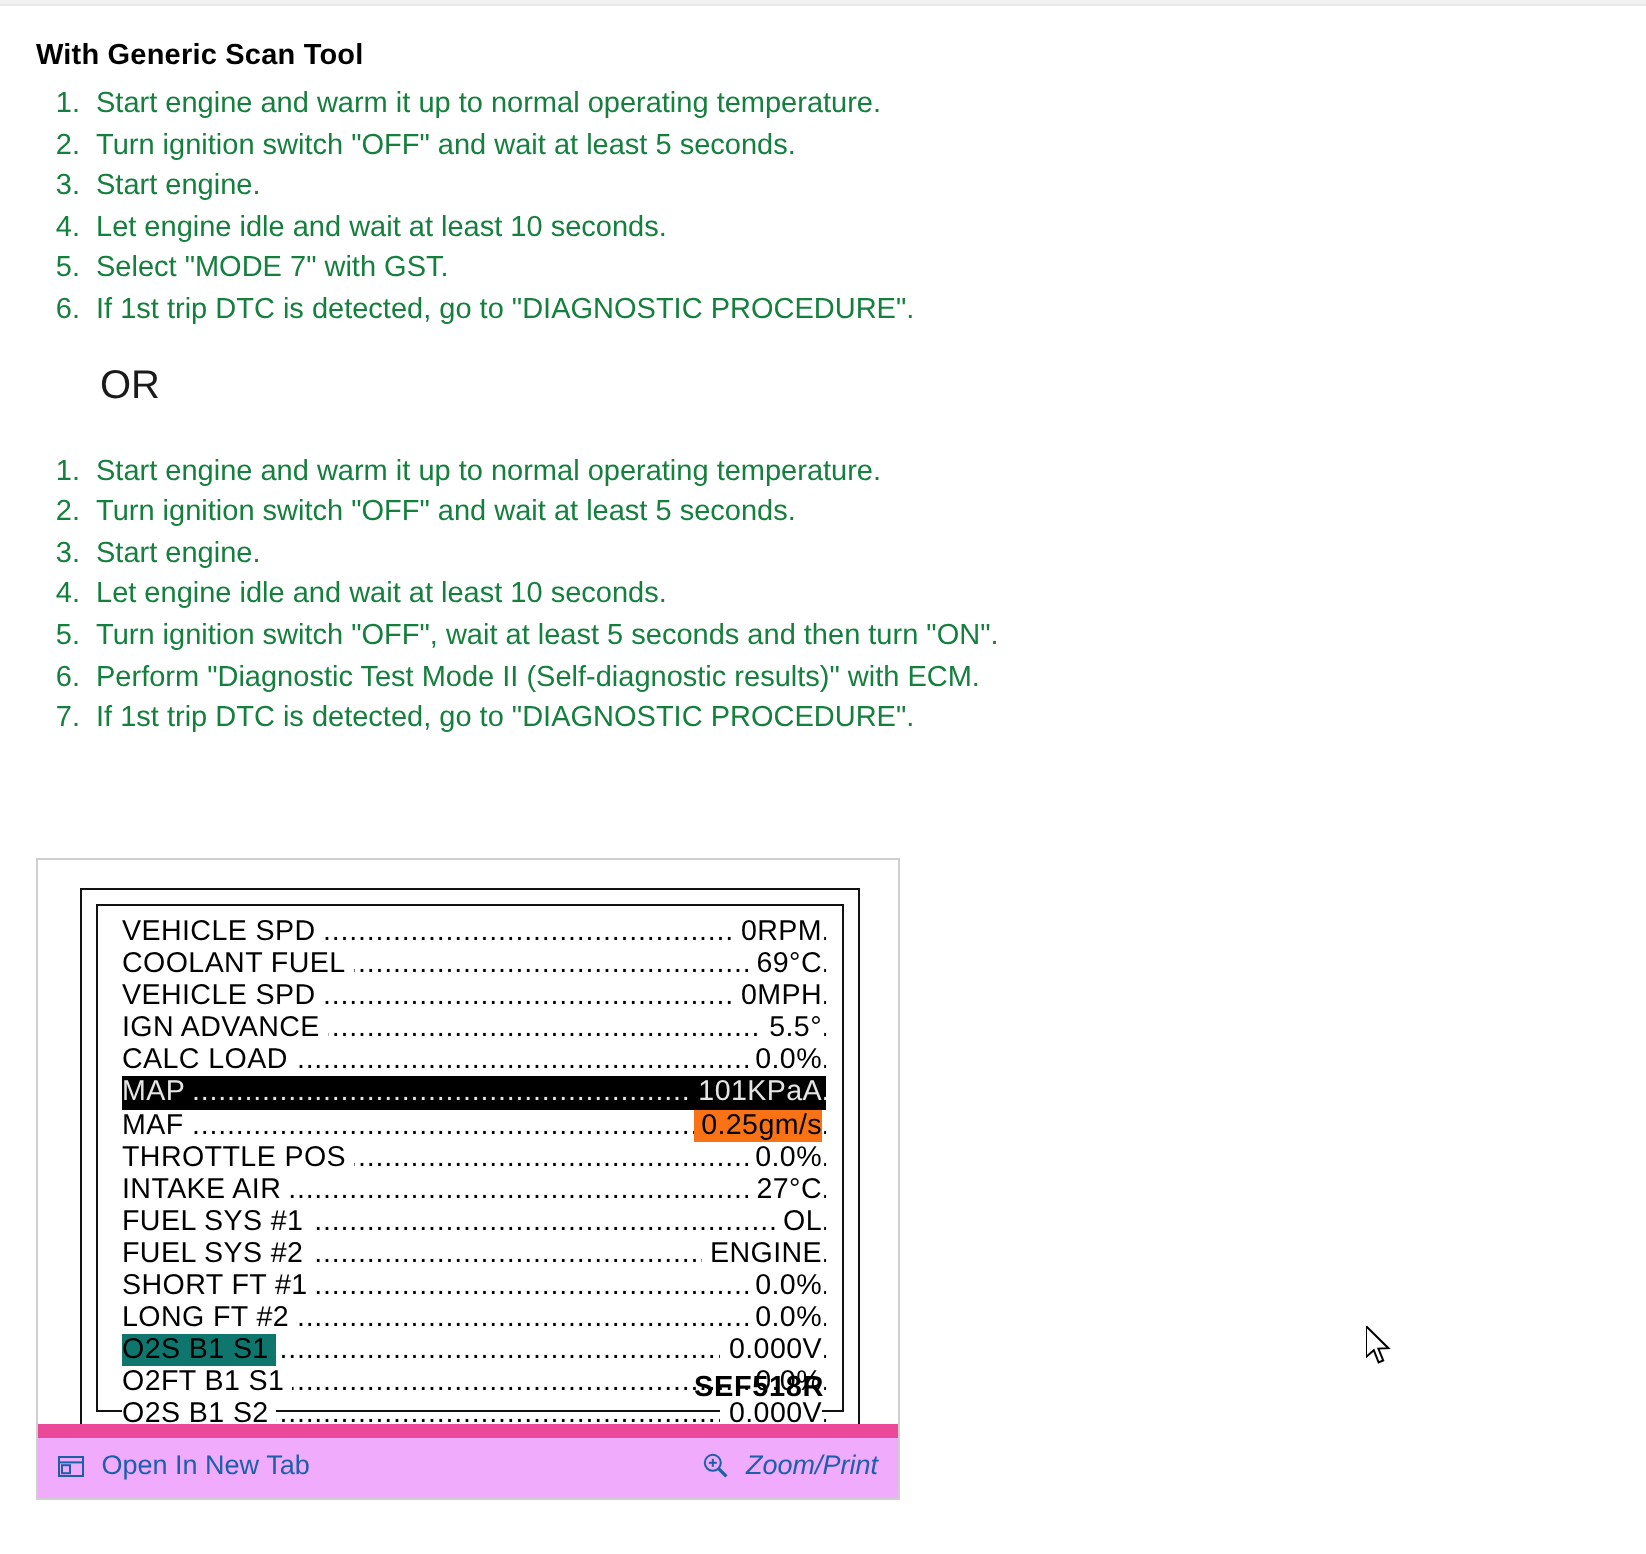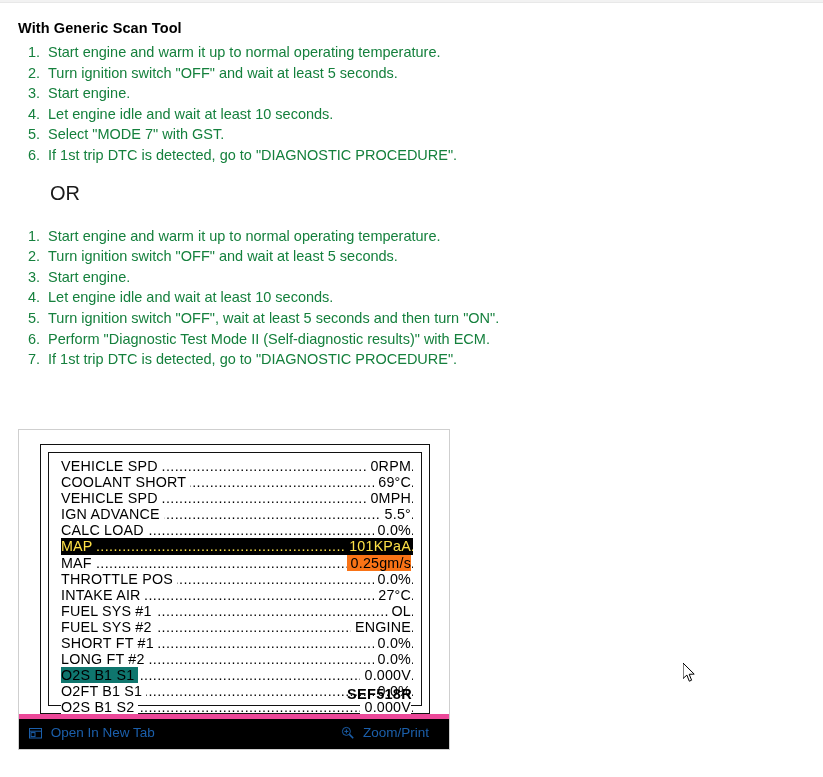--- a/index.html
+++ b/index.html
@@ -133,53 +133,53 @@
     overflow: hidden;
     text-align: left;
     color: #000000;
     letter-spacing: 0.4px;
   }
   .row.hl {
     background: #000000;
     color: #ffffff;
   }
   .row.hl .lbl, .row.hl .val, .row.hl .dots {
-    color: #fde047;
+    color: #e5e5e5;
   }
   .fig-code {
     position: absolute;
     right: 9px;
     bottom: 3px;
     font-size: 14.5px;
     font-weight: bold;
     color: #000000;
     letter-spacing: 0.3px;
   }
   .fig-toolbar {
     position: absolute;
     left: 0;
     right: 0;
     bottom: 0;
     height: 30px;
-    border-top: 5px solid #ec4899;
-    background: #000000;
+    border-top: 7px solid #ec4899;
+    background: #f0abfc;
   }
   .fig-btn {
     position: absolute;
     top: 6px;
     font-size: 13.5px;
     color: #1b5fab;
     cursor: pointer;
     white-space: nowrap;
   }
   .fig-btn .txt {
     text-decoration: none;
   }
   .fig-btn-left { left: 10px; }
-  .fig-btn-right { right: 20px; }
+  .fig-btn-right { right: 10px; font-style: italic; }
   .fig-icon {
     display: inline-block;
     vertical-align: -2px;
     margin-right: 5px;
   }
   .cursor {
     position: absolute;
     left: 683px;
     top: 663px;
     width: 14px;
@@ -229,21 +229,21 @@
     <div class="figure-inner">
       <div class="figure-inner2">
         <div class="readout" id="readout">
             <div class="row">
               <span class="dots"> ..........................................................................................</span>
               <span class="lbl" style="background: rgb(255, 255, 255); padding-right: 4px;">VEHICLE SPD</span>
               <span class="val" style="background: rgb(255, 255, 255); padding-left: 4px;">0RPM</span>
             </div>
             <div class="row">
               <span class="dots"> ..........................................................................................</span>
-              <span class="lbl" style="background: rgb(255, 255, 255); padding-right: 4px;">COOLANT SHORT</span>
+              <span class="lbl" style="background: rgb(255, 255, 255); padding-right: 4px;">COOLANT FUEL</span>
               <span class="val" style="background: rgb(255, 255, 255); padding-left: 4px;">69°C</span>
             </div>
             <div class="row">
               <span class="dots"> ..........................................................................................</span>
               <span class="lbl" style="background: rgb(255, 255, 255); padding-right: 4px;">VEHICLE SPD</span>
               <span class="val" style="background: rgb(255, 255, 255); padding-left: 4px;">0MPH</span>
             </div>
             <div class="row">
               <span class="dots"> ..........................................................................................</span>
               <span class="lbl" style="background: rgb(255, 255, 255); padding-right: 4px;">IGN ADVANCE</span>

